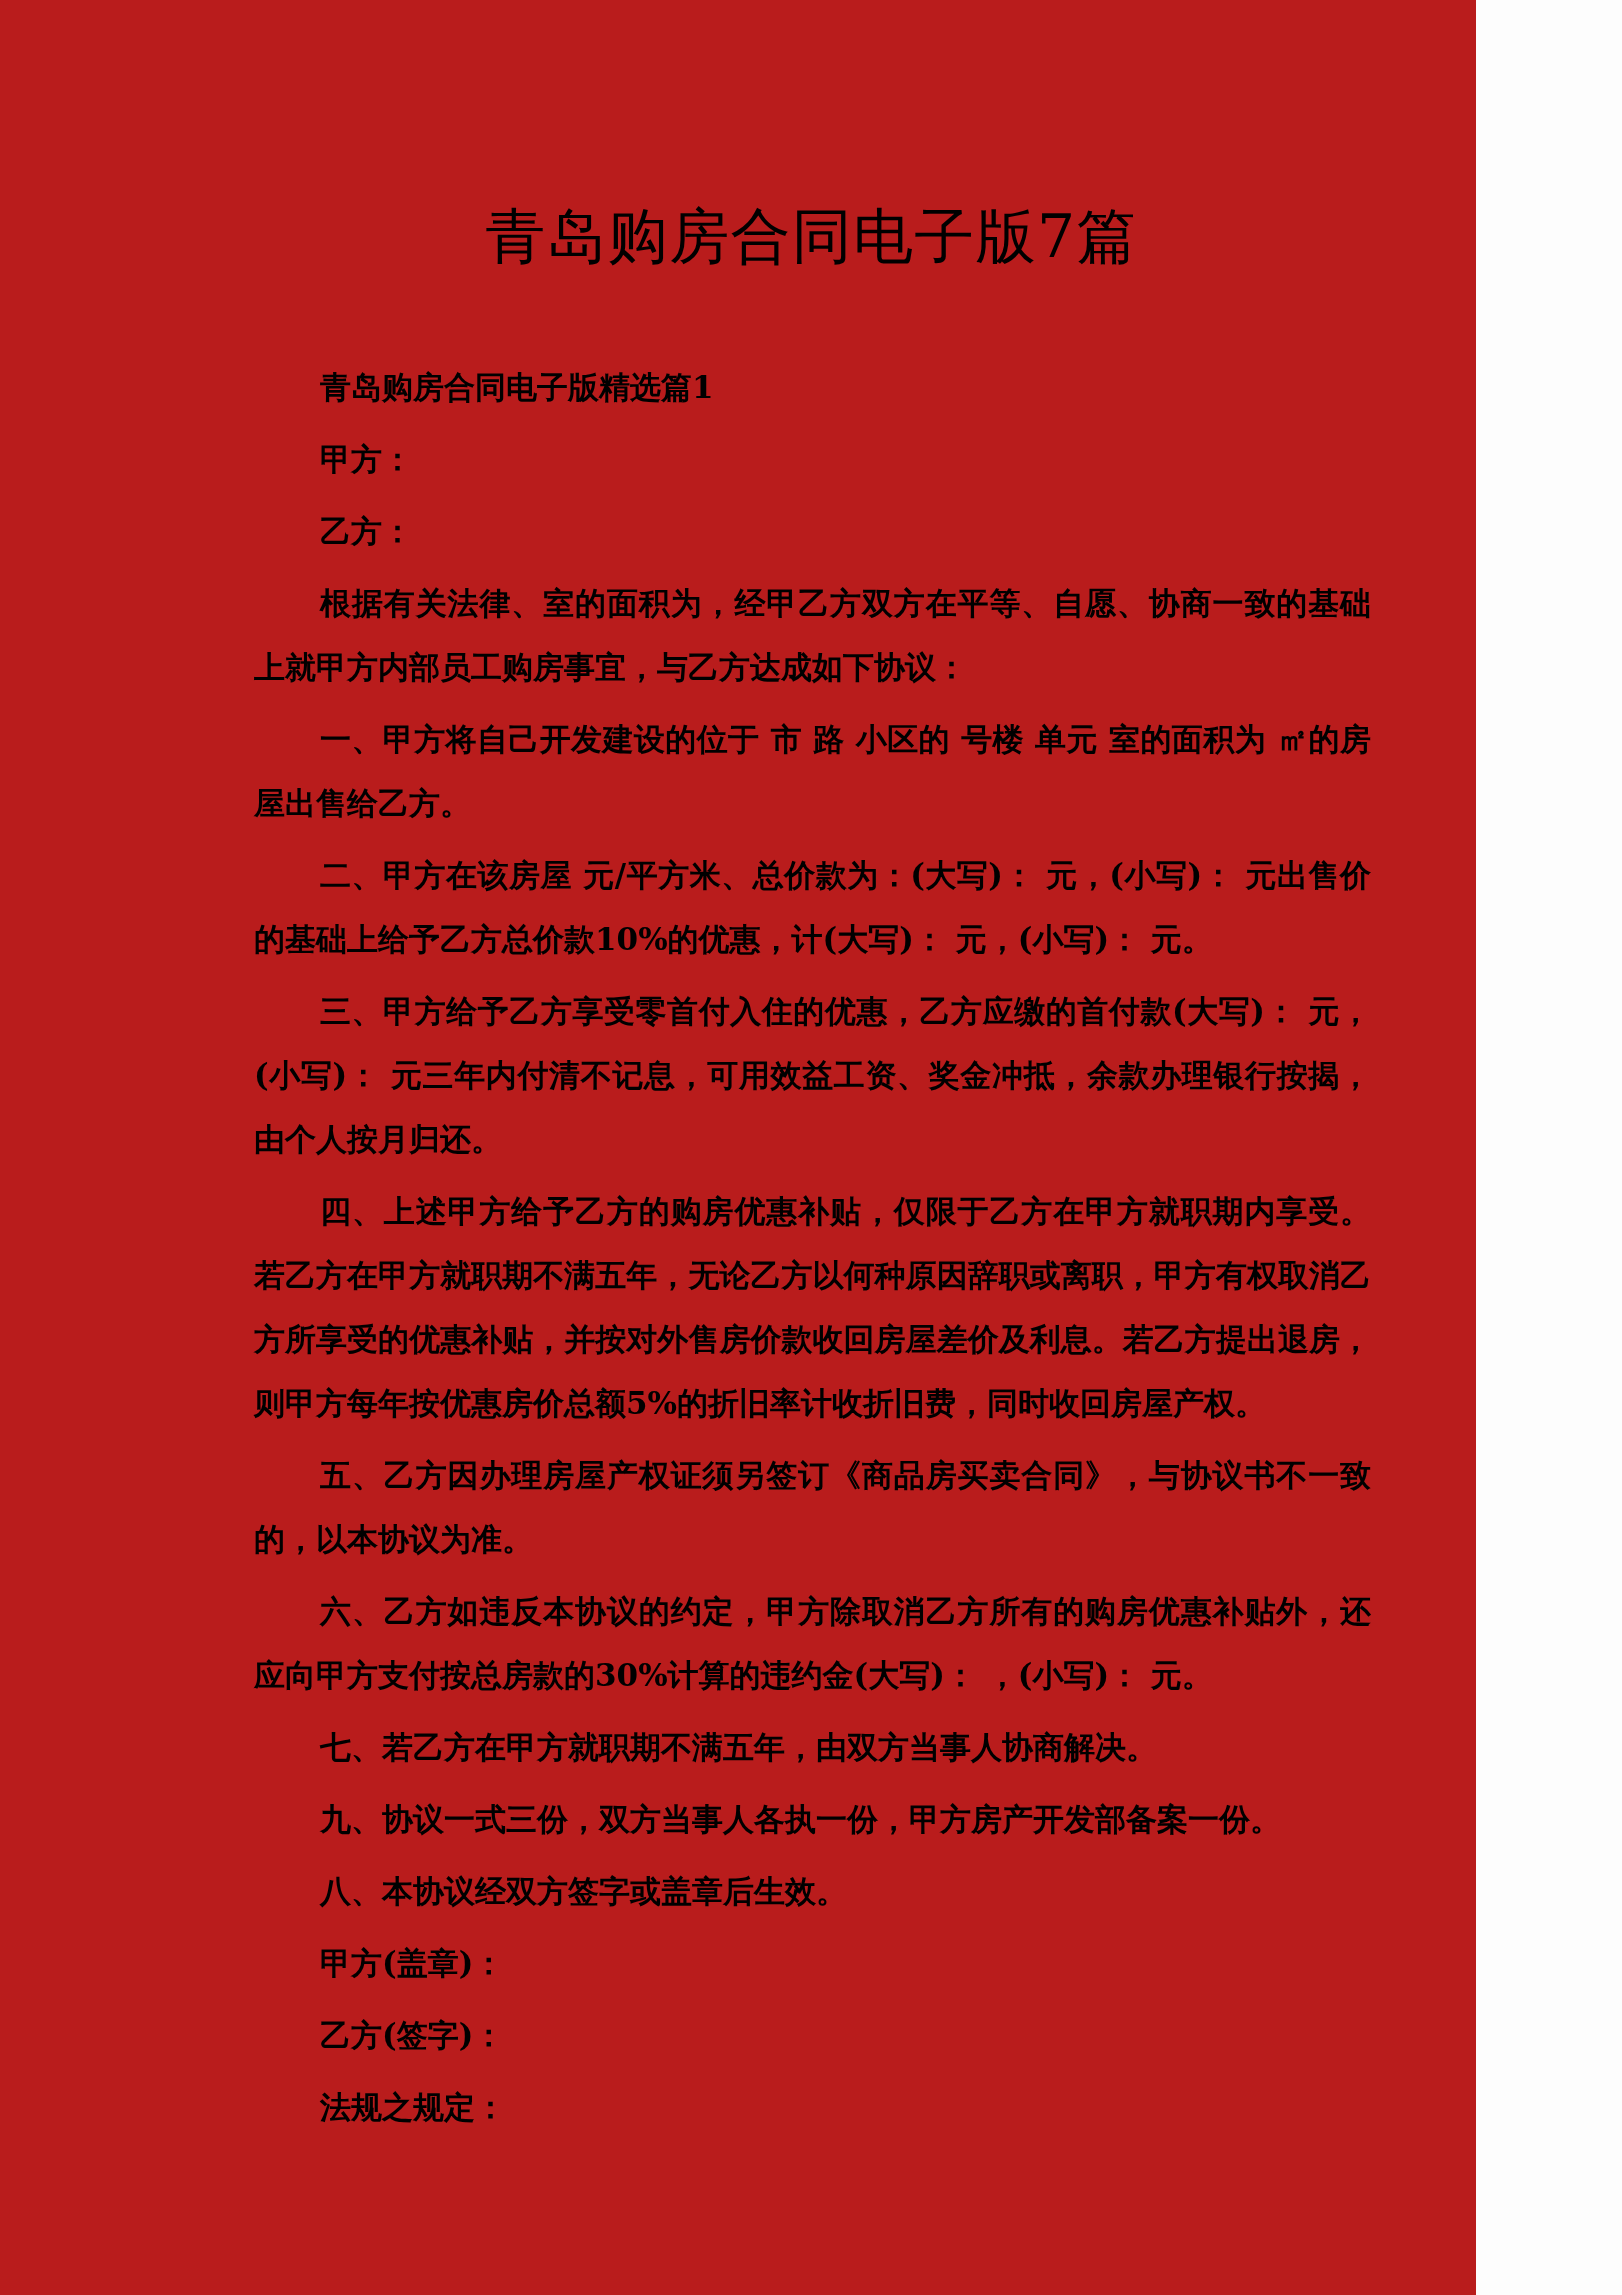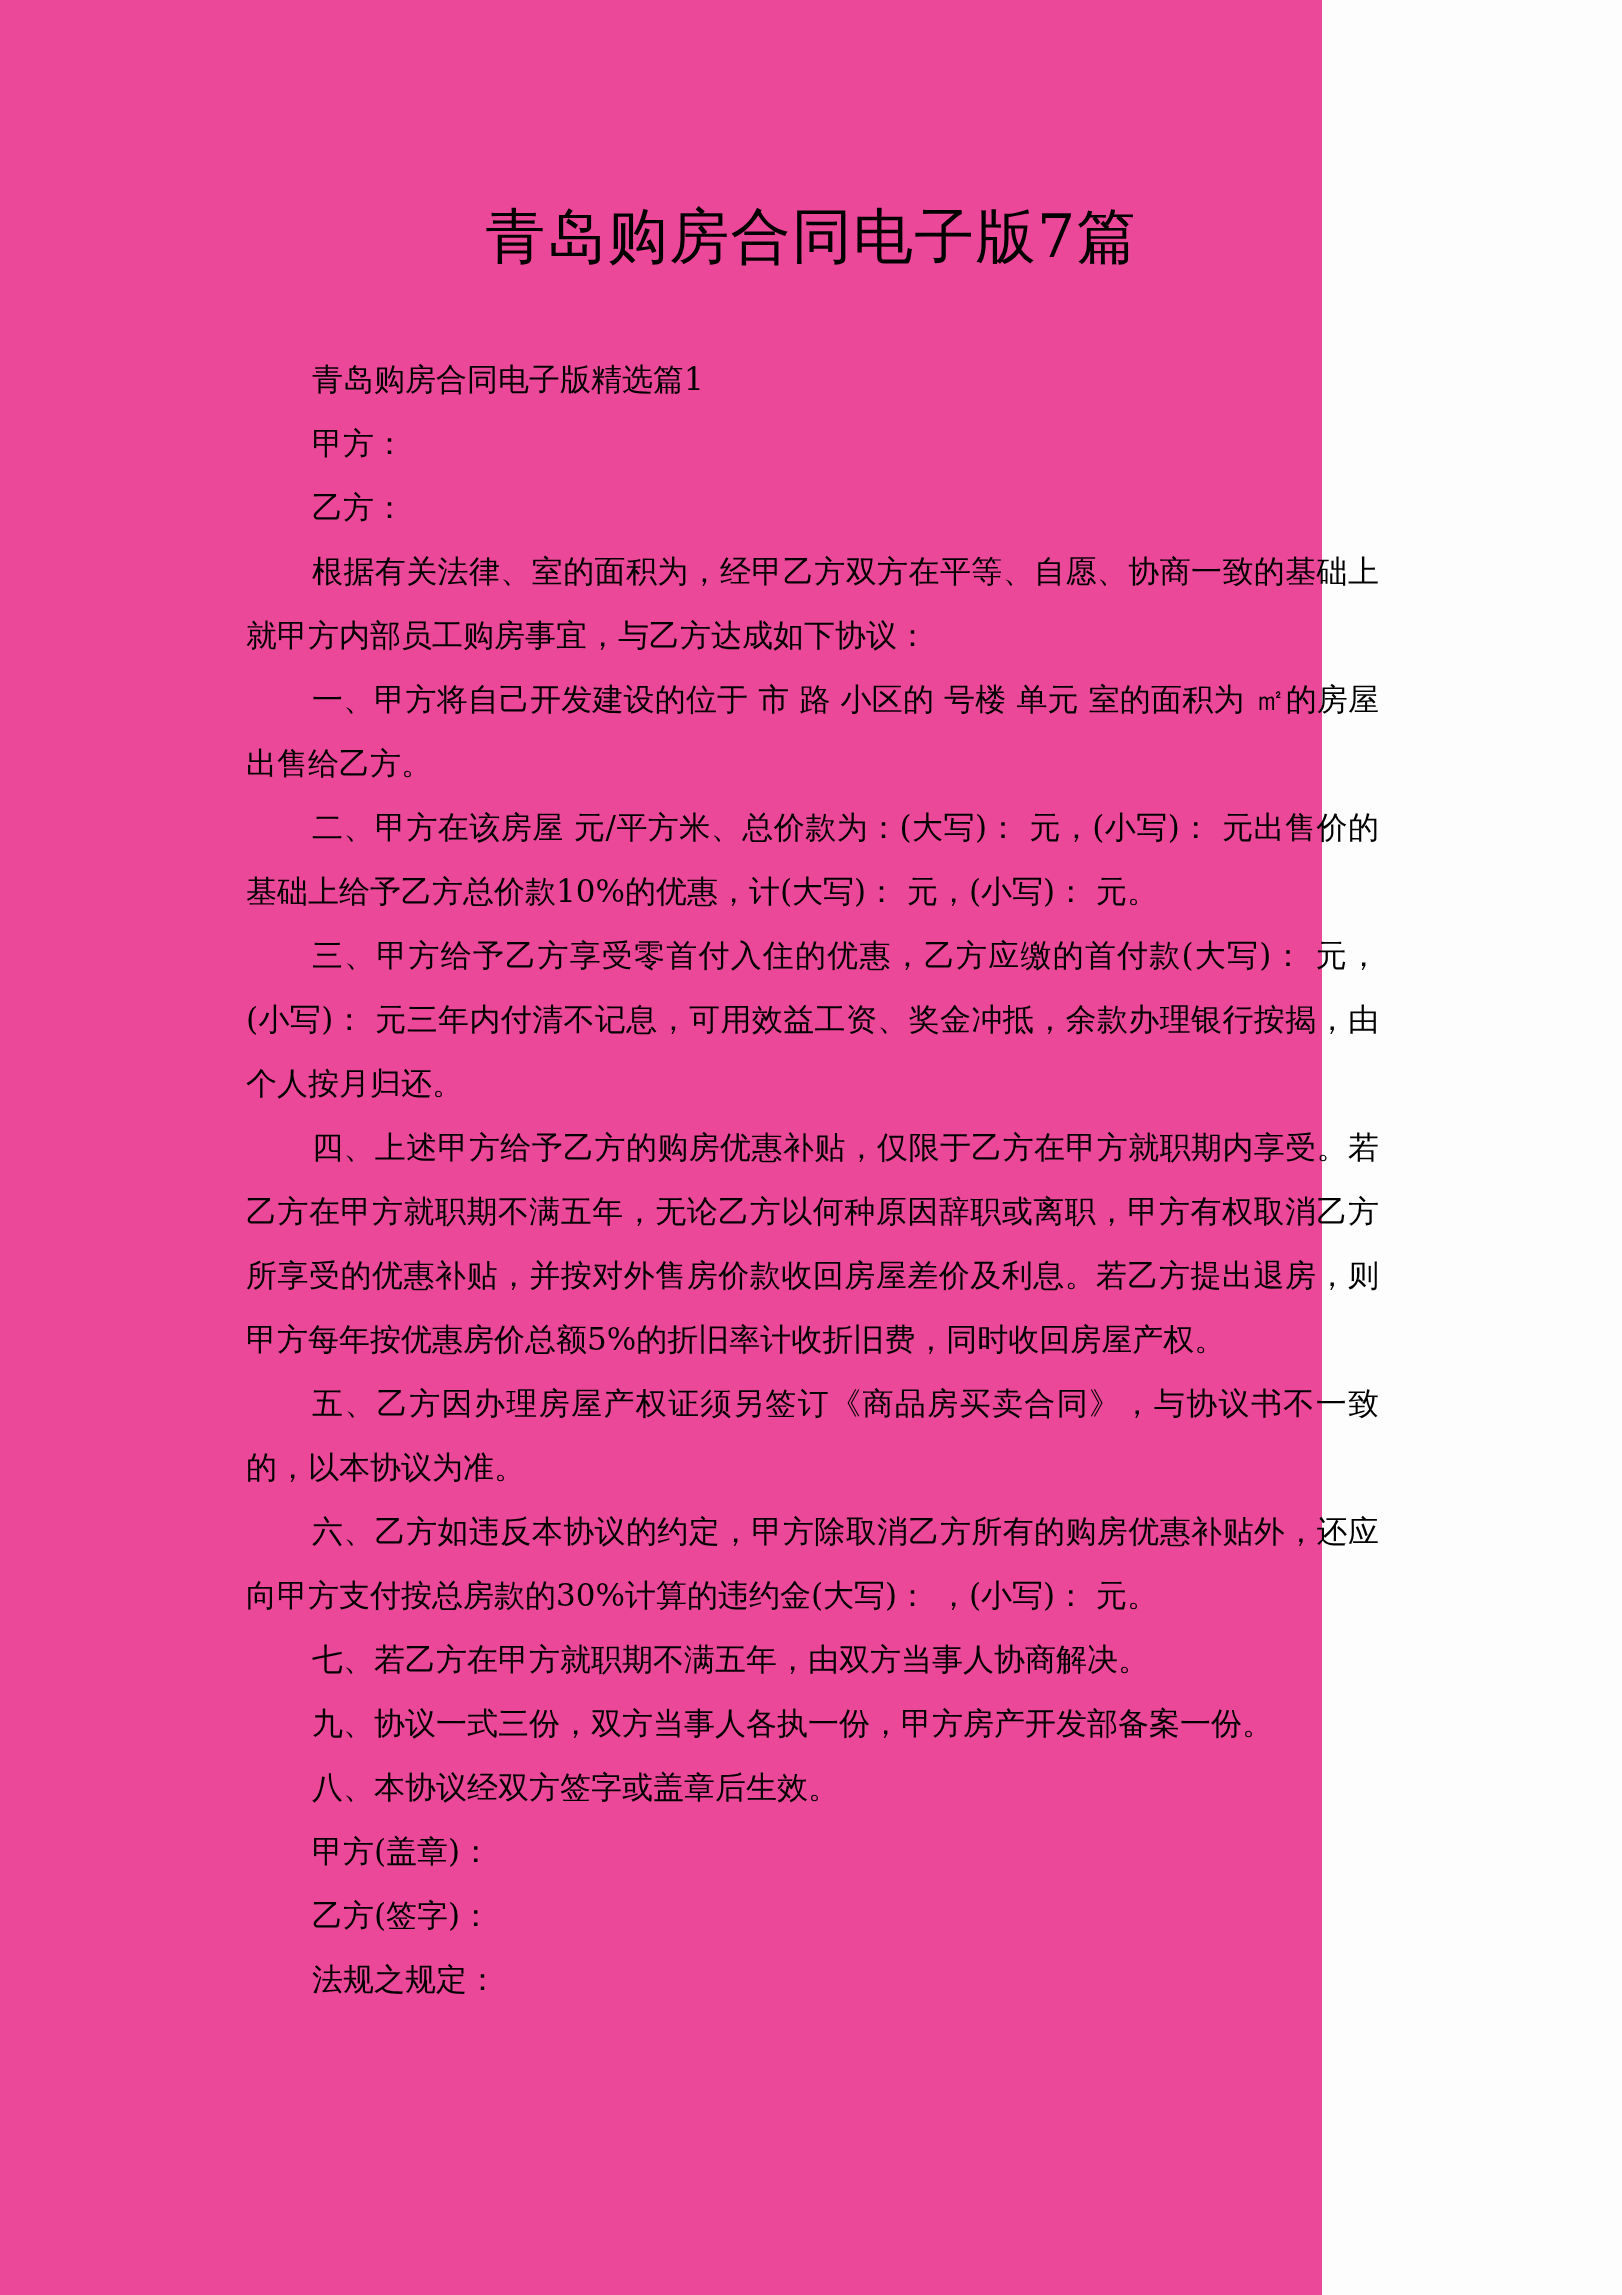--- a/index.html
+++ b/index.html
@@ -12,23 +12,23 @@
       height: 2295px;
       position: relative;
       overflow: hidden;
       color: #000;
       font-family: "DejaVu Serif", "Liberation Serif", serif;
     }
     .page {
       position: absolute;
       left: 0;
       top: 0;
-      width: 1322px;
+      width: 1476px;
       height: 2295px;
-      background: #ec4899;
+      background: #b91c1c;
     }
     .title {
       position: absolute;
       left: 0;
       width: 1623px;
       top: 196px;
       text-align: center;
       font-size: 60px;
       line-height: 81px;
       letter-spacing: 1.3px;
@@ -38,23 +38,24 @@
     .body {
       position: absolute;
       left: 246px;
       top: 347px;
       width: 1133px;
       font-size: 31px;
       line-height: 64px;
       text-align: justify;
     }
     .body p {
-      margin: 0;
+      margin: 8px;
       text-indent: 66px;
       word-break: break-all;
+      font-weight: bold;
     }
   </style>
 </head>
 <body>
 
 <div class="page">
   <h1 class="title">青岛购房合同电子版7篇</h1>
 
   <div class="body">
     <p>青岛购房合同电子版精选篇1</p>

